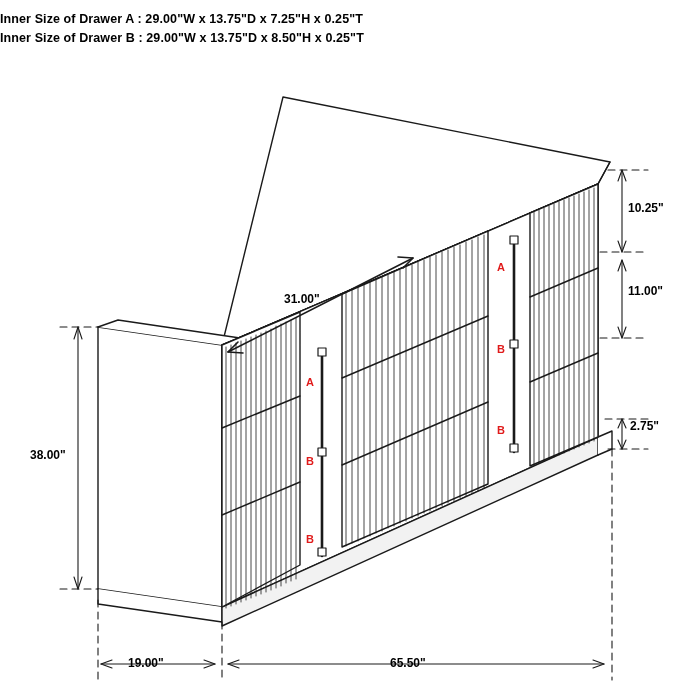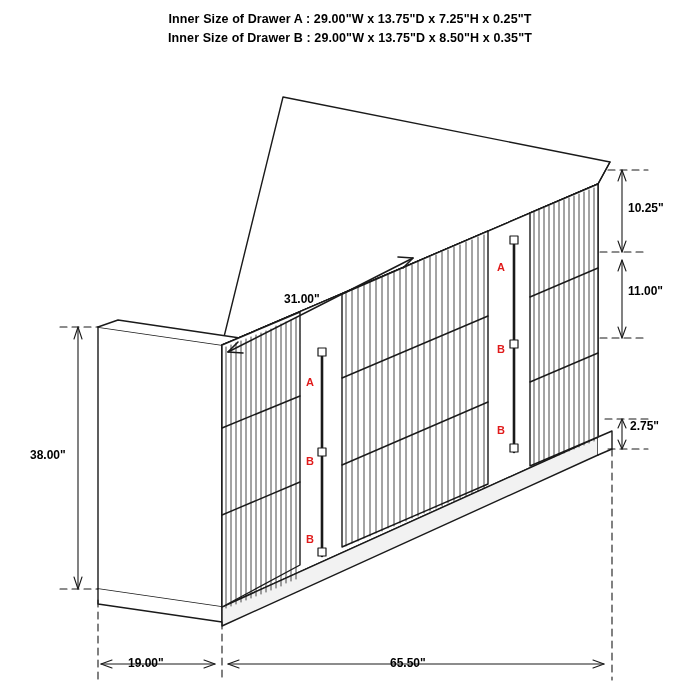--- a/index.html
+++ b/index.html
@@ -18,21 +18,21 @@
   #stage {
     position: relative;
     width: 700px;
     height: 700px;
   }
   .header {
     position: absolute;
     top: 10px;
     left: 0;
     width: 700px;
-    text-align: center;
+    text-align: left;
     font-size: 12.5px;
     font-weight: bold;
     line-height: 19px;
     letter-spacing: 0.1px;
   }
   .header div { white-space: nowrap; }
   svg#drawing {
     position: absolute;
     left: 0;
     top: 0;
@@ -51,21 +51,21 @@
     color: #e01b1b;
   }
 </style>
 </head>
 <body>
 
 <div id="stage">
 
   <div class="header">
     <div>Inner Size of Drawer A : 29.00"W x 13.75"D x 7.25"H x 0.25"T</div>
-    <div>Inner Size of Drawer B : 29.00"W x 13.75"D x 8.50"H x 0.35"T</div>
+    <div>Inner Size of Drawer B : 29.00"W x 13.75"D x 8.50"H x 0.25"T</div>
   </div>
 
   <svg id="drawing" width="700" height="700" viewBox="0 0 700 700">
 
     <g fill="none" stroke="#1a1a1a" stroke-width="1.4" stroke-linejoin="round" stroke-linecap="round">
 
       <g>
         <path d="M 222,345 L 283,97 L 610,162 L 598,184 Z" fill="#ffffff"></path>
         <path d="M 222,345 L 598,184"></path>
         <path d="M 610,162 L 598,184"></path>

